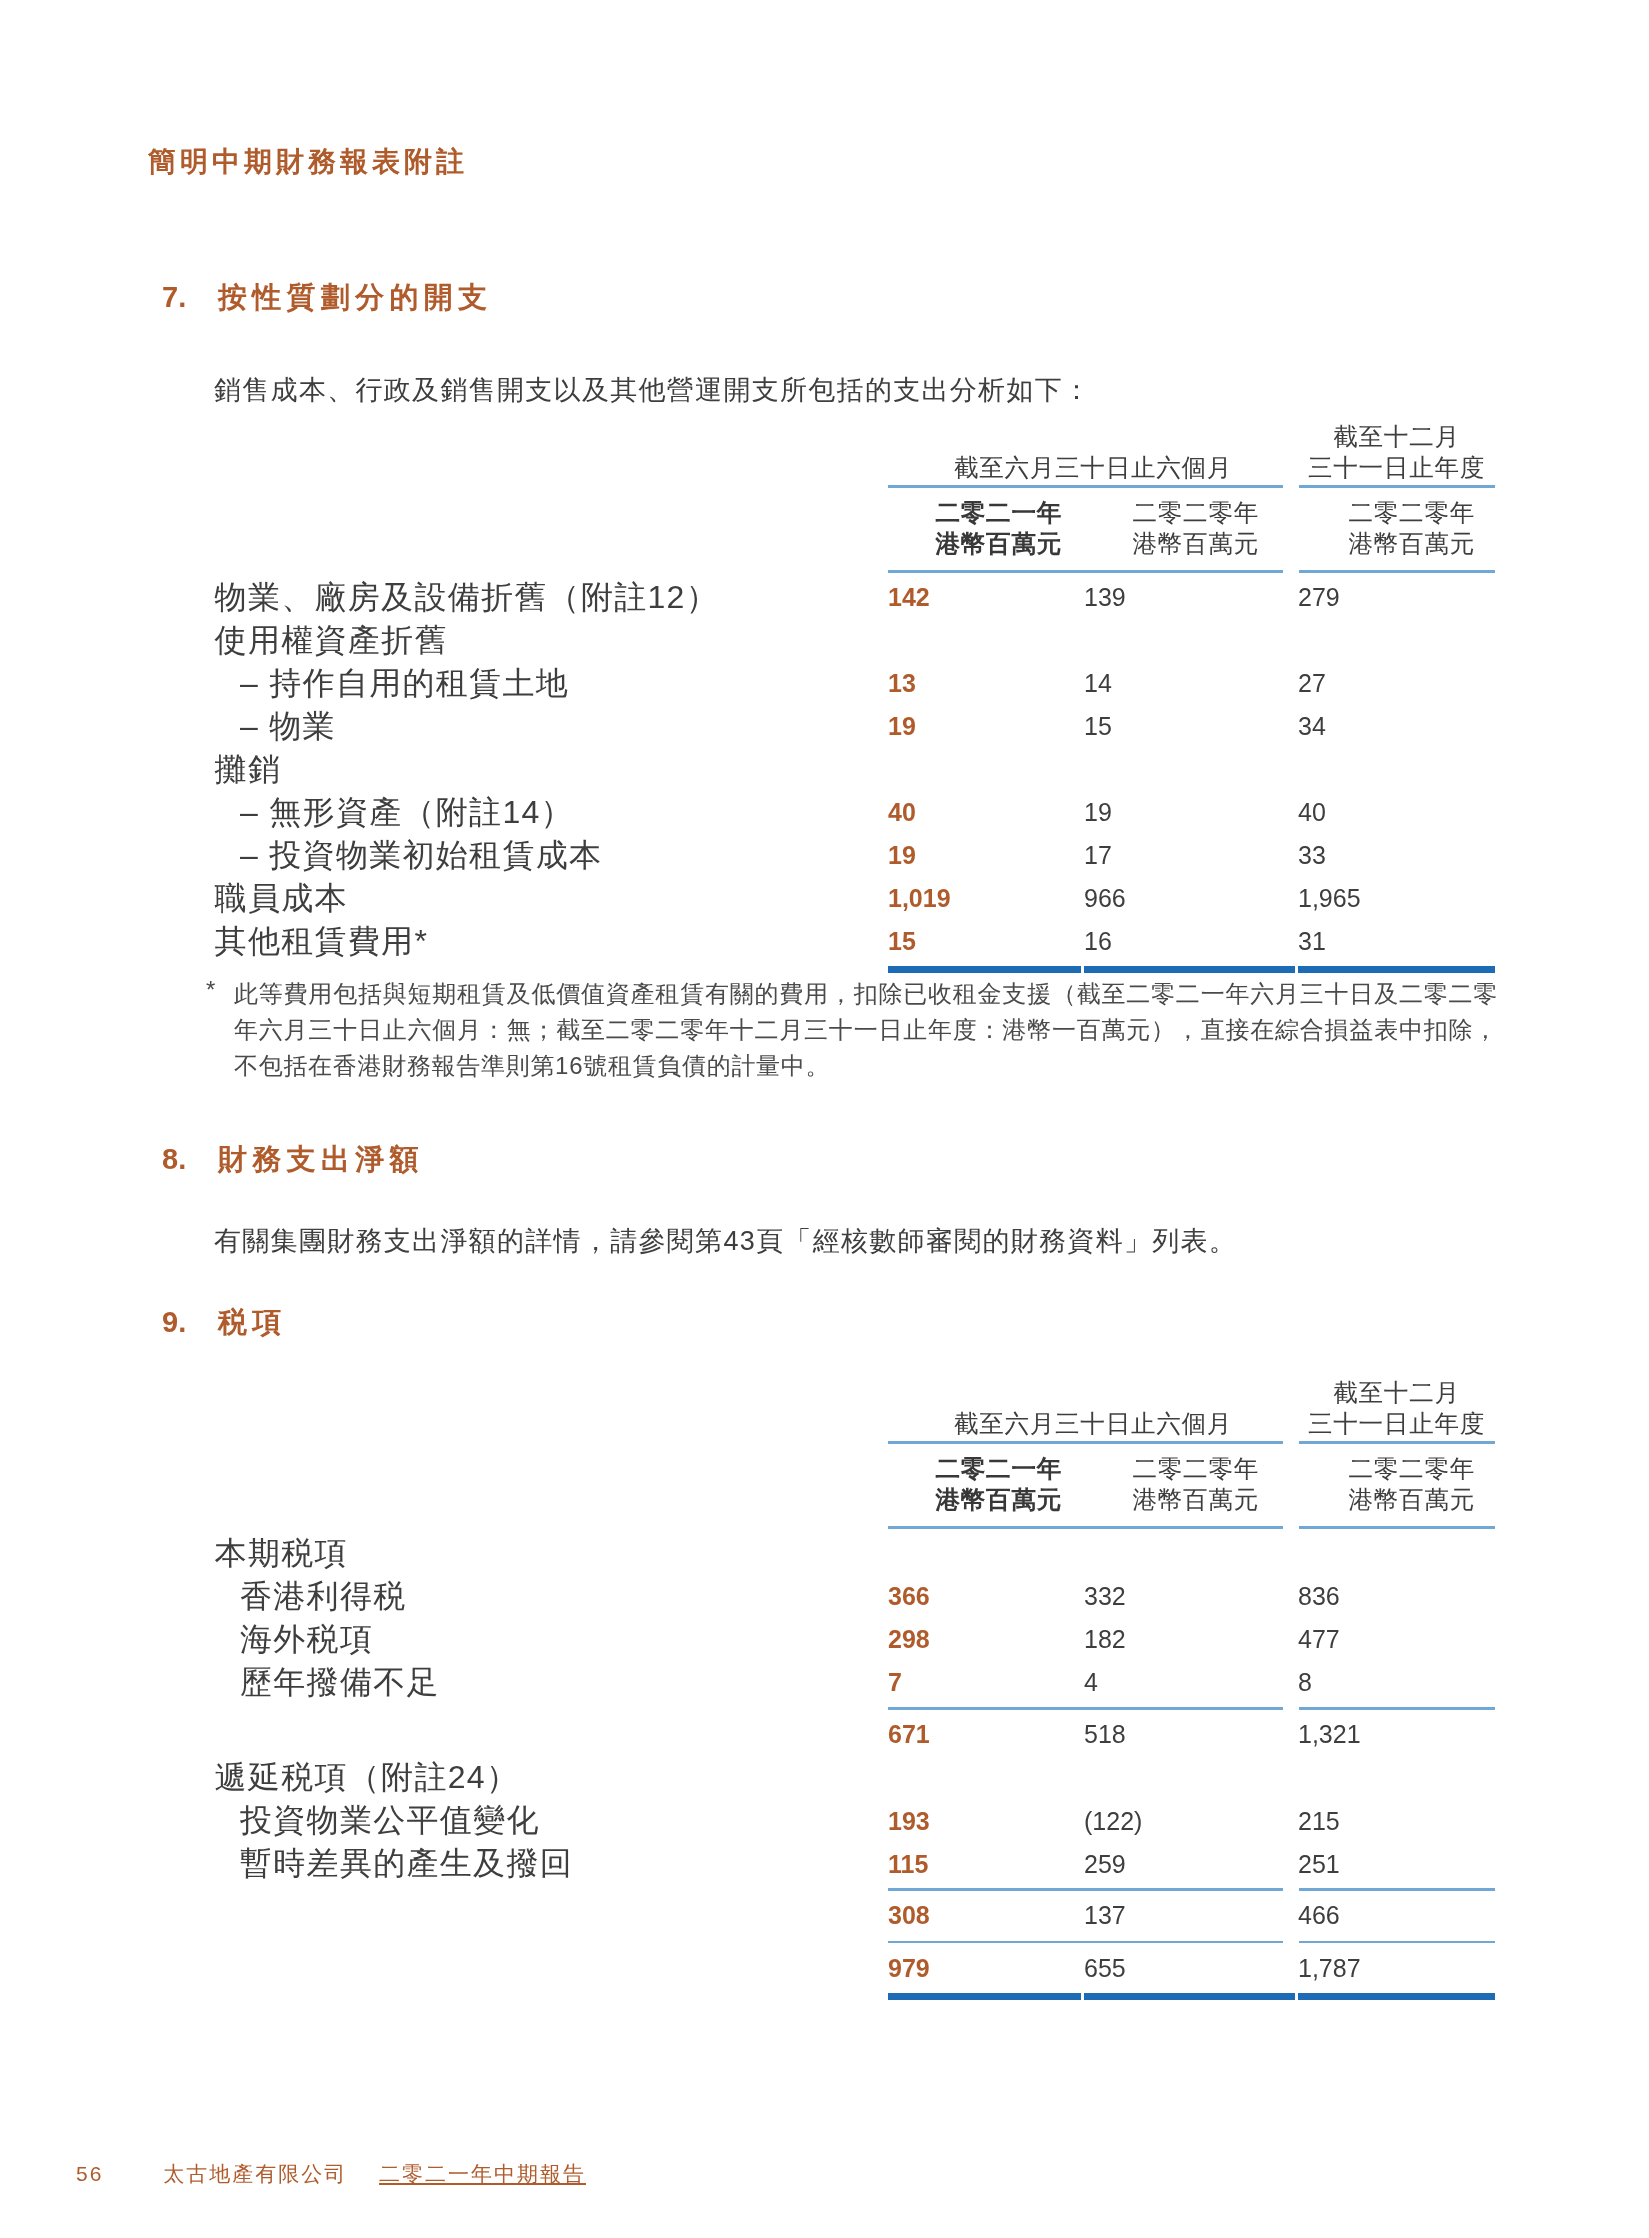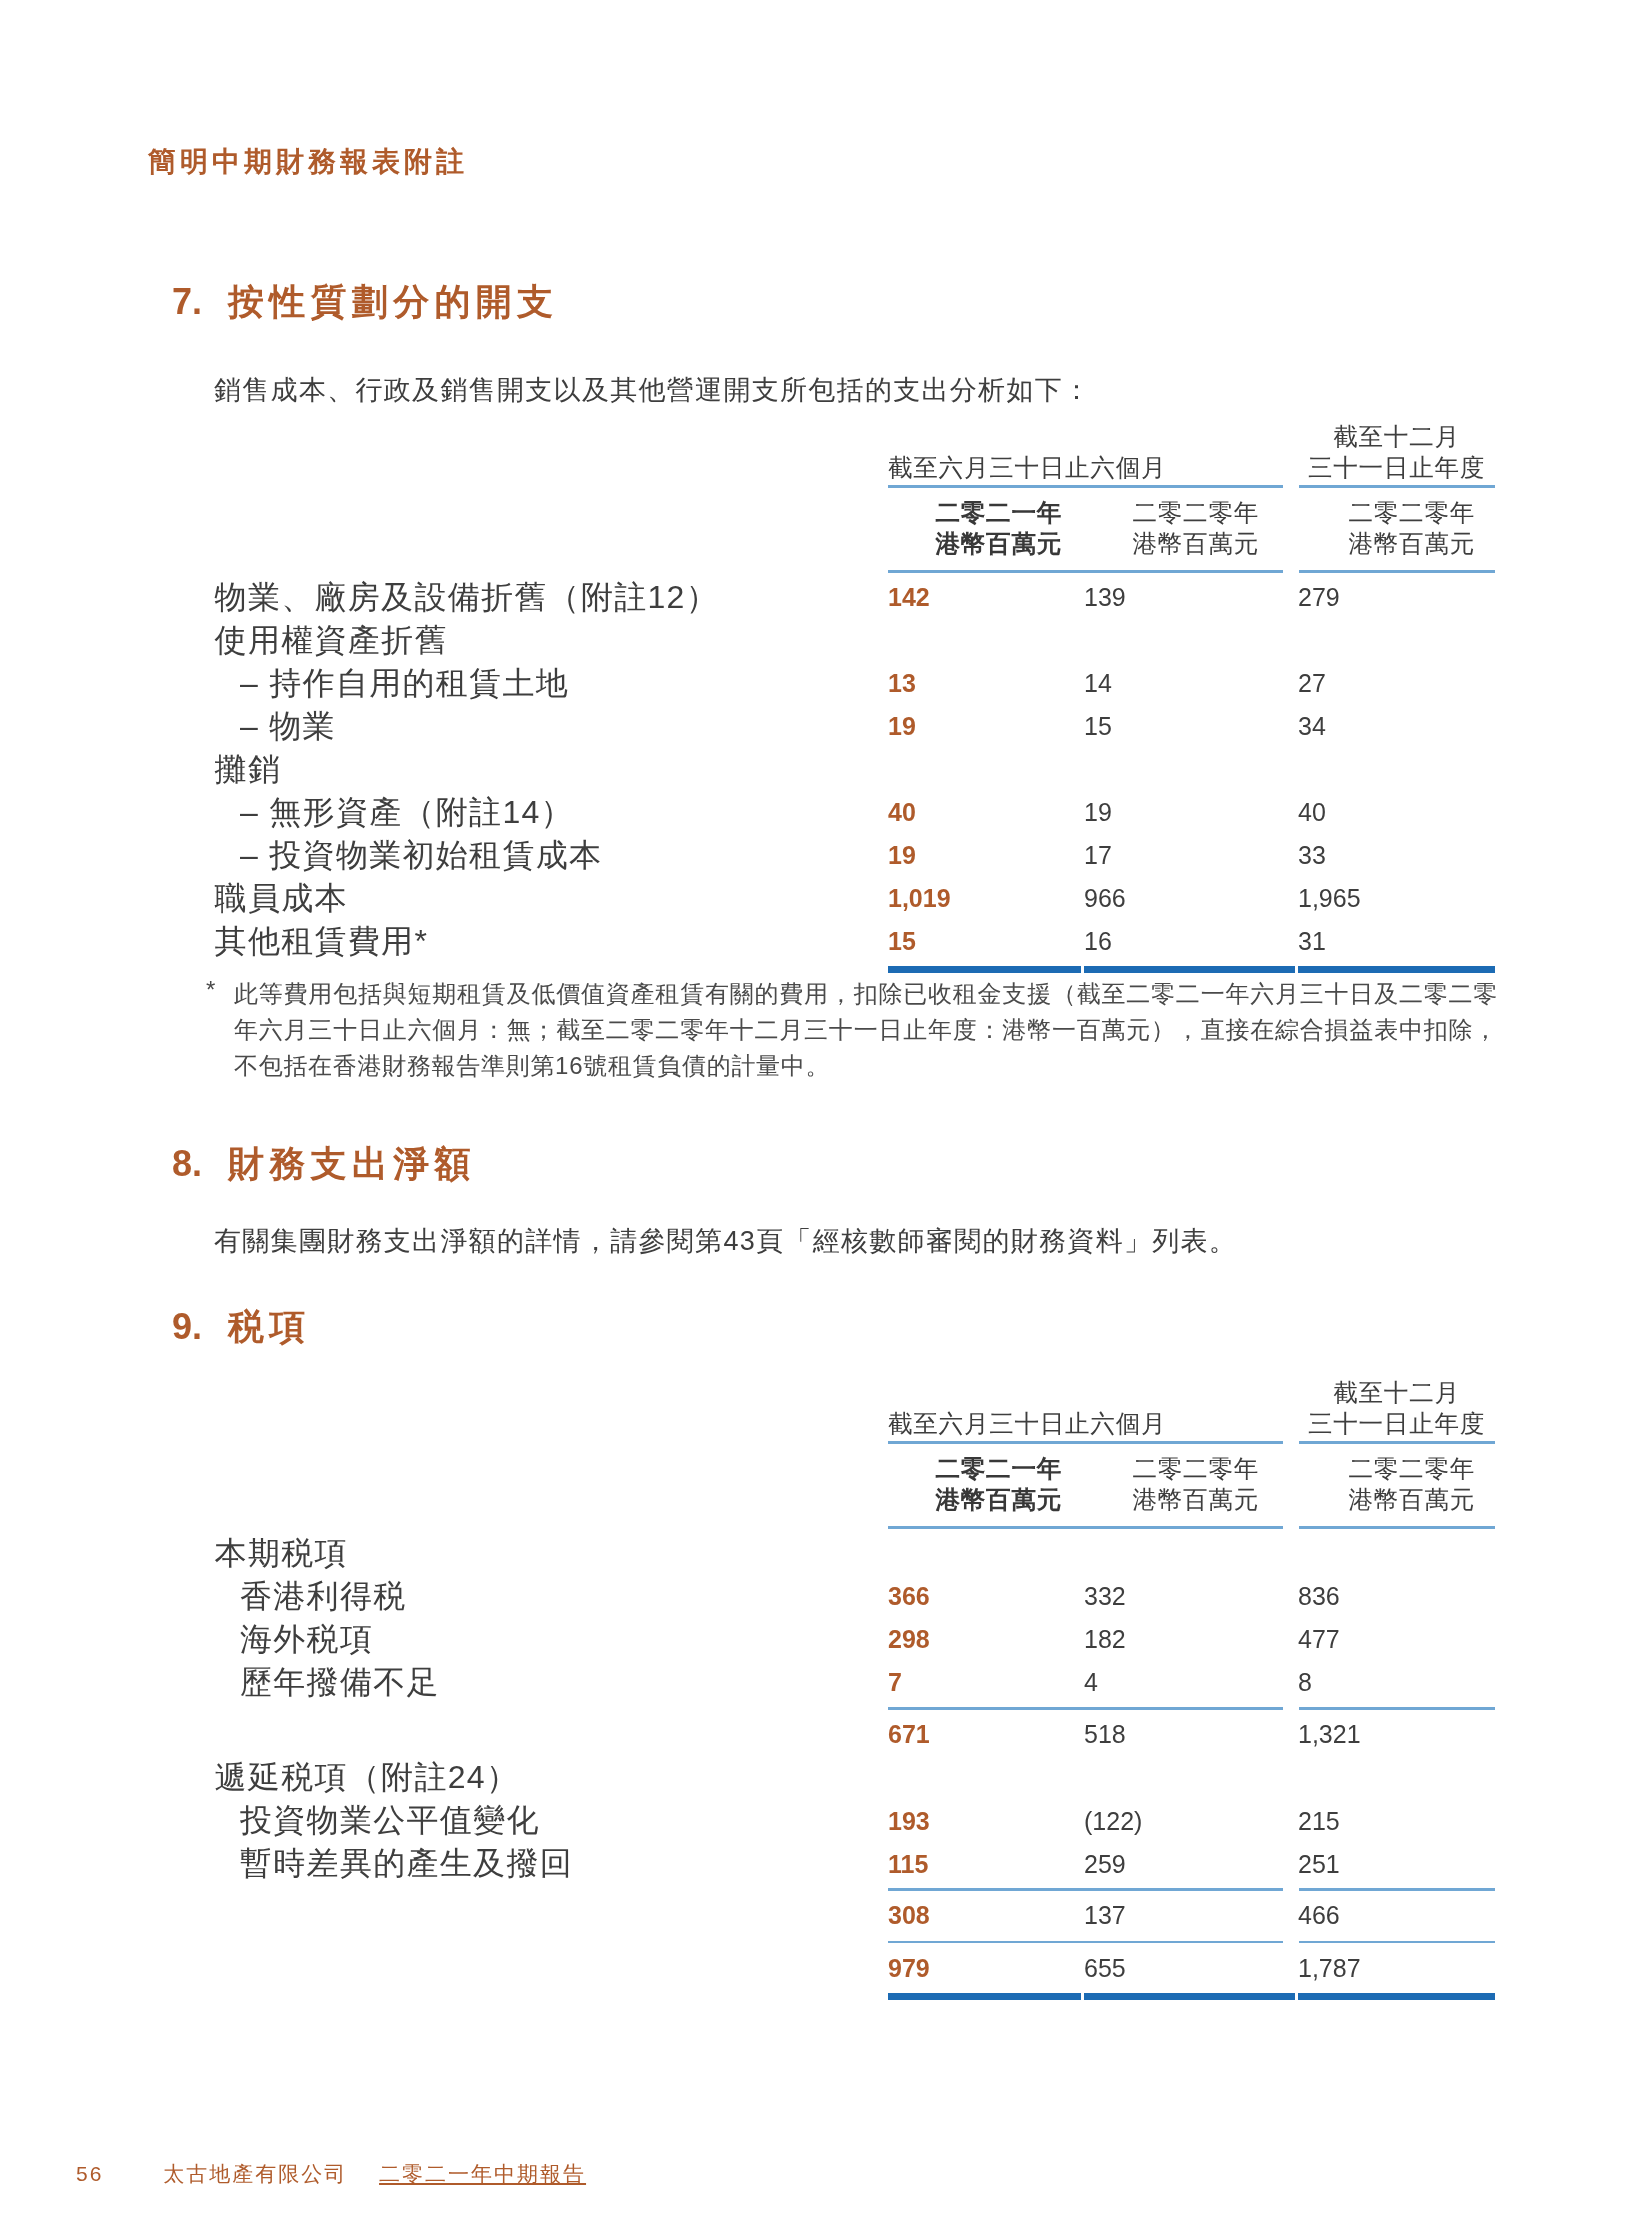--- a/index.html
+++ b/index.html
@@ -14,33 +14,33 @@
   body{
     width:1649px;height:2239px;position:relative;
     font-family:"Liberation Sans","DejaVu Sans",sans-serif;
     color:var(--dark);
   }
   .abs{position:absolute;margin-top:13px;}
   .page-header{
     left:148px;top:130px;
     font-size:28px;font-weight:700;color:var(--brown);letter-spacing:4px;
   }
-  .sec-head{left:172px;font-size:36px;font-weight:700;color:var(--brown);}
+  .sec-head{left:162px;font-size:29px;font-weight:700;color:var(--brown);}
   .sec-num{display:inline-block;width:56px;}
   .sec-title{letter-spacing:5.3px;}
   .body-text{left:214px;font-size:27px;color:var(--dark);letter-spacing:1.3px;}
 
   
   .fin-table{left:200px;width:1296px;}
   .t-row{display:grid;grid-template-columns:688px 196px 214px 197px;}
   .t-row.h{height:31px;align-items:end;}
   .t-row.sub{padding:5.3px 0 8px;}
   .t-row.data{height:43px;align-items:center;}
   .hc{font-size:24.6px;color:var(--dark);letter-spacing:0.7px;}
-  .hc.six{grid-column:2/4;}
+  .hc.six{grid-column:2/4;text-align:center;}
   .hc.ann{grid-column:4;text-align:center;}
   .sub .y,.sub .u{line-height:31px;}
   .sub .c1{grid-column:2;text-align:right;padding-right:22px;font-weight:700;color:#383838;}
   .sub .c2{grid-column:3;text-align:right;padding-right:39px;}
   .sub .c3{grid-column:4;text-align:right;padding-right:20px;}
   .lab{grid-column:1;padding-left:14.6px;font-size:32px;letter-spacing:1.3px;color:var(--dark);white-space:nowrap;}
   .lab.ind{padding-left:40px;}
   .val{font-size:25px;text-align:left;color:var(--dark);}
   .val.c1{grid-column:2;padding-right:22px;font-weight:700;color:var(--brown);}
   .val.c2{grid-column:3;padding-right:39px;}

